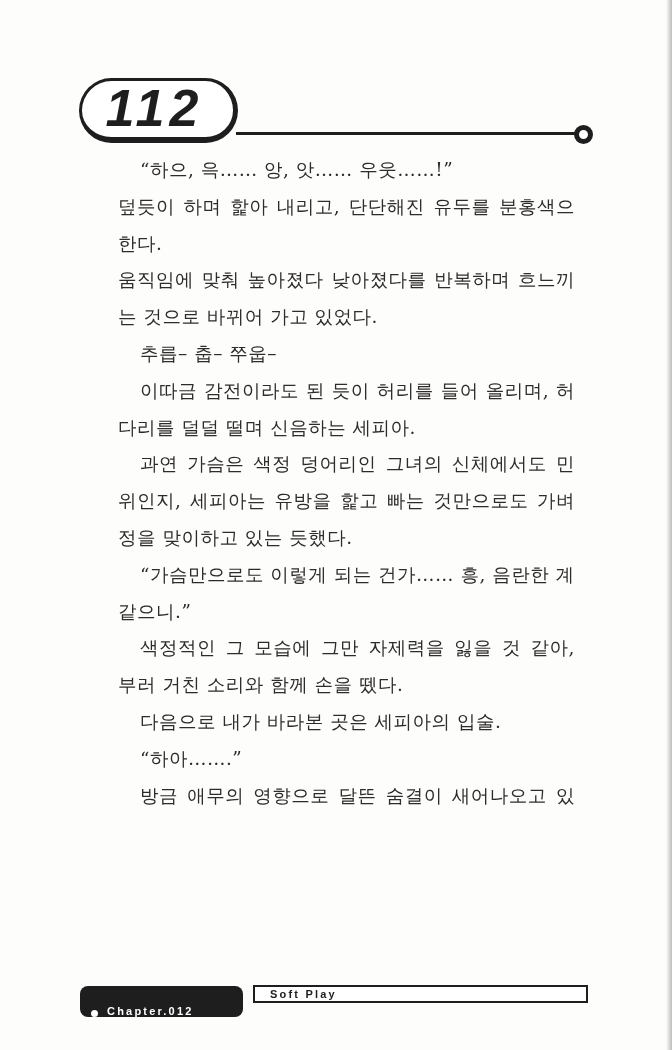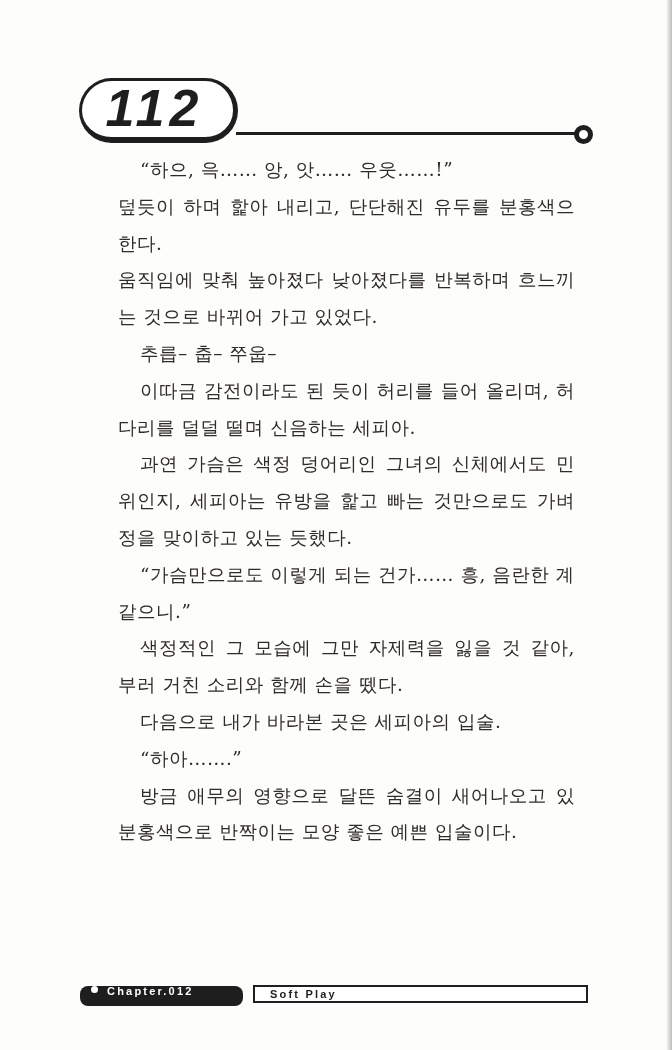--- a/index.html
+++ b/index.html
@@ -52,23 +52,23 @@
     color: var(--text);
     letter-spacing: 0.5px;
   }
   .line { height: 36.8px; overflow: hidden; white-space: normal; margin-left: 40px; }
   .line.indent { padding-left: 22px; }
   .line.full { text-align: justify; text-align-last: justify; }
 
   
   .chapter-pill {
     position: absolute; left: 80px; top: 986px;
-    width: 163px; height: 20px;
+    width: 163px; height: 31px;
     background: var(--ink); border-radius: 8px;
-    display: flex; align-items: flex-start;
+    display: flex; align-items: flex-end;
   }
   .chapter-dot {
     width: 7px; height: 7px; background: #fff;
     border-radius: 50%; margin-left: 11px; flex: none;
   }
   .chapter-label {
     color: #fff;
     font-family: "Liberation Sans", sans-serif;
     font-weight: 700; font-size: 11px; letter-spacing: 2.2px;
     margin-left: 9px; margin-top: -1px;
@@ -117,21 +117,20 @@
       <div class="line indent full">과연 가슴은 색정 덩어리인 그녀의 신체에서도 민감한 부</div>
       <div class="line full">위인지, 세피아는 유방을 핥고 빠는 것만으로도 가벼운 절</div>
       <div class="line">정을 맞이하고 있는 듯했다.</div>
       <div class="line indent">“가슴만으로도 이렇게 되는 건가…… 흥, 음란한 계집</div>
       <div class="line">같으니.”</div>
       <div class="line indent full">색정적인 그 모습에 그만 자제력을 잃을 것 같아, 나는 일</div>
       <div class="line">부러 거친 소리와 함께 손을 뗐다.</div>
       <div class="line indent">다음으로 내가 바라본 곳은 세피아의 입술.</div>
       <div class="line indent">“하아…….”</div>
       <div class="line indent full">방금 애무의 영향으로 달뜬 숨결이 새어나오고 있는, 연</div>
-      <div class="line">분홍색으로 반짝이는 모양 좋은 예쁜 입술이다.</div>
     </main>
 
   <div class="chapter-pill">
     <span class="chapter-dot"></span>
     <span class="chapter-label">Chapter.012</span>
   </div>
   <div class="section-pill">
     <span class="section-label">Soft Play</span>
   </div>
 

